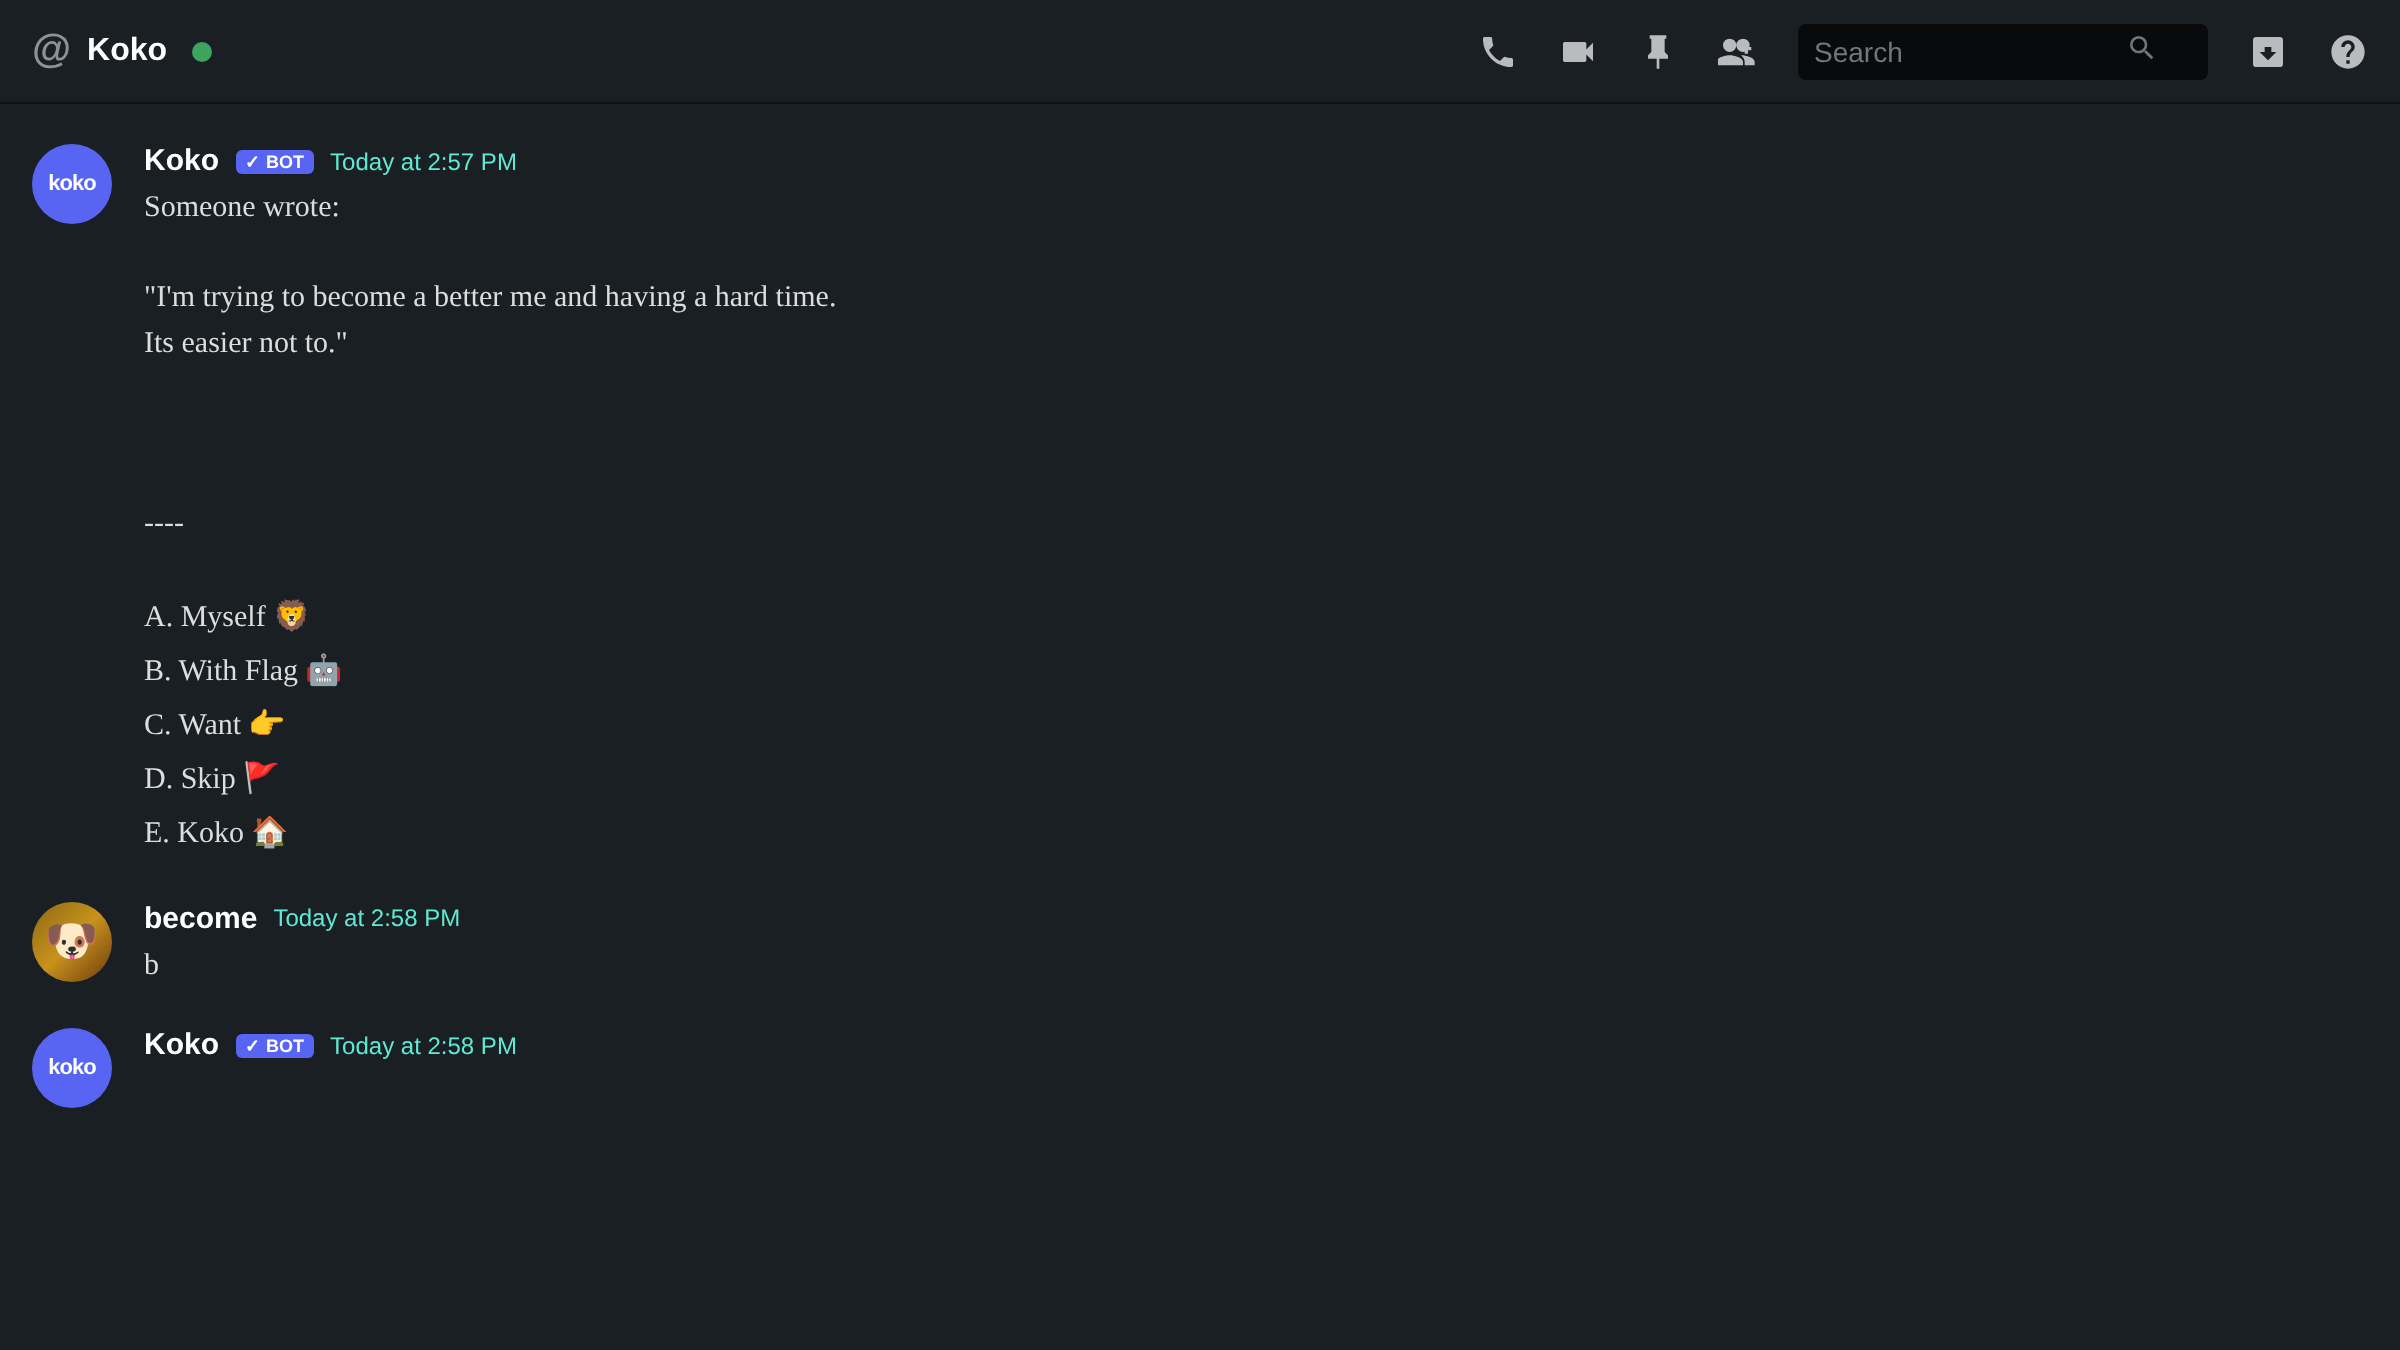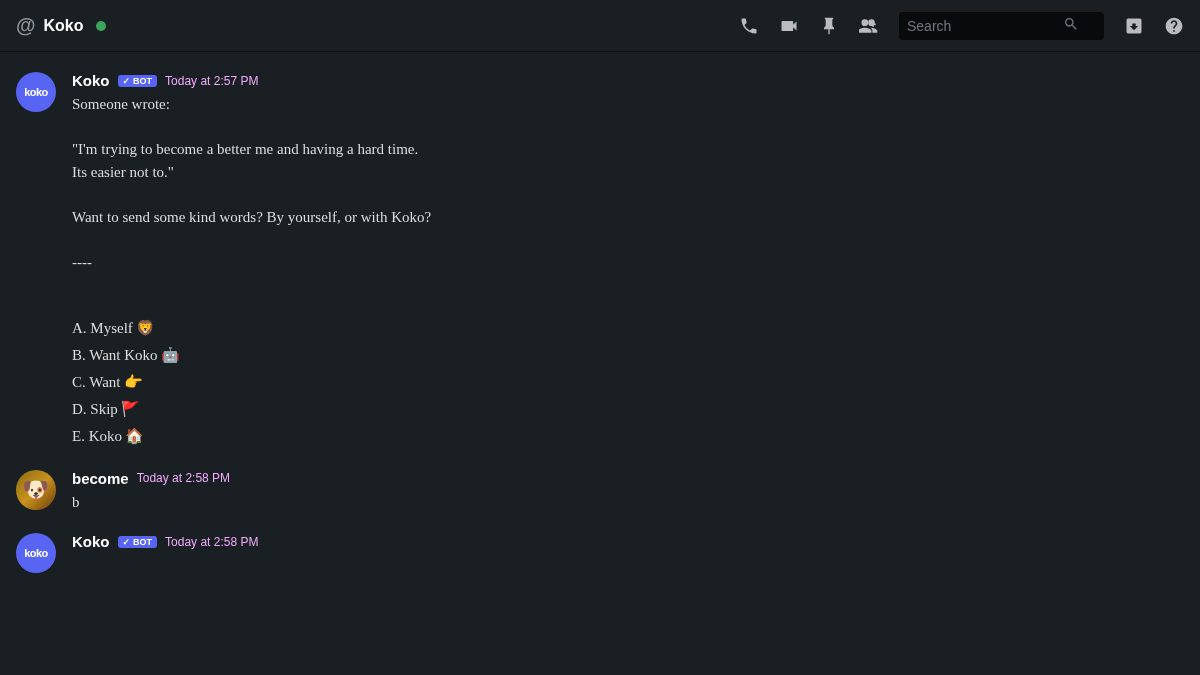--- a/index.html
+++ b/index.html
@@ -145,35 +145,35 @@
       padding: 1px 5px;
       border-radius: 3px;
       display: flex;
       align-items: center;
       gap: 3px;
     }
     .bot-badge-check {
       font-size: 9px;
     }
     .timestamp {
-      color: #f0abfc;
+      color: #5eead4;
       font-size: 12px;
     }
     .message-text {
       color: #dcddde;
       line-height: 1.5;
       font-size: 15px;
       font-family: Liberation Serif, serif;
     }
     .divider-line {
       color: #dcddde;
       margin: 8px 0;
     }
     .option-list {
-      margin-top: 19px;
+      margin-top: 0;
       line-height: 1.8;
     }
 
     
     .icon-svg {
       width: 20px;
       height: 20px;
       fill: #b9bbbe;
       vertical-align: middle;
     }
@@ -258,27 +258,27 @@
           <span>BOT</span>
         </span>
         <span class="timestamp">Today at 2:57 PM</span>
       </div>
       <div class="message-text">
         <span>Someone wrote:</span><br>
         <br>
         <span>"I'm trying to become a better me and having a hard time.</span><br>
         <span>Its easier not to."</span><br>
         <br>
-        <span>Want to send some kind words? By yourself, or with Koko?</span><br>
+        <br>
         <br>
         <span class="divider-line">----</span><br>
         <br>
         <div class="option-list">
           <span>A. Myself 🦁</span><br>
-          <span>B. Want Koko 🤖</span><br>
+          <span>B. With Flag 🤖</span><br>
           <span>C. Want 👉</span><br>
           <span>D. Skip 🚩</span><br>
           <span>E. Koko 🏠</span>
         </div>
       </div>
     </div>
   </div>
 
   <div class="message">
     <div class="avatar avatar-robular"></div>

